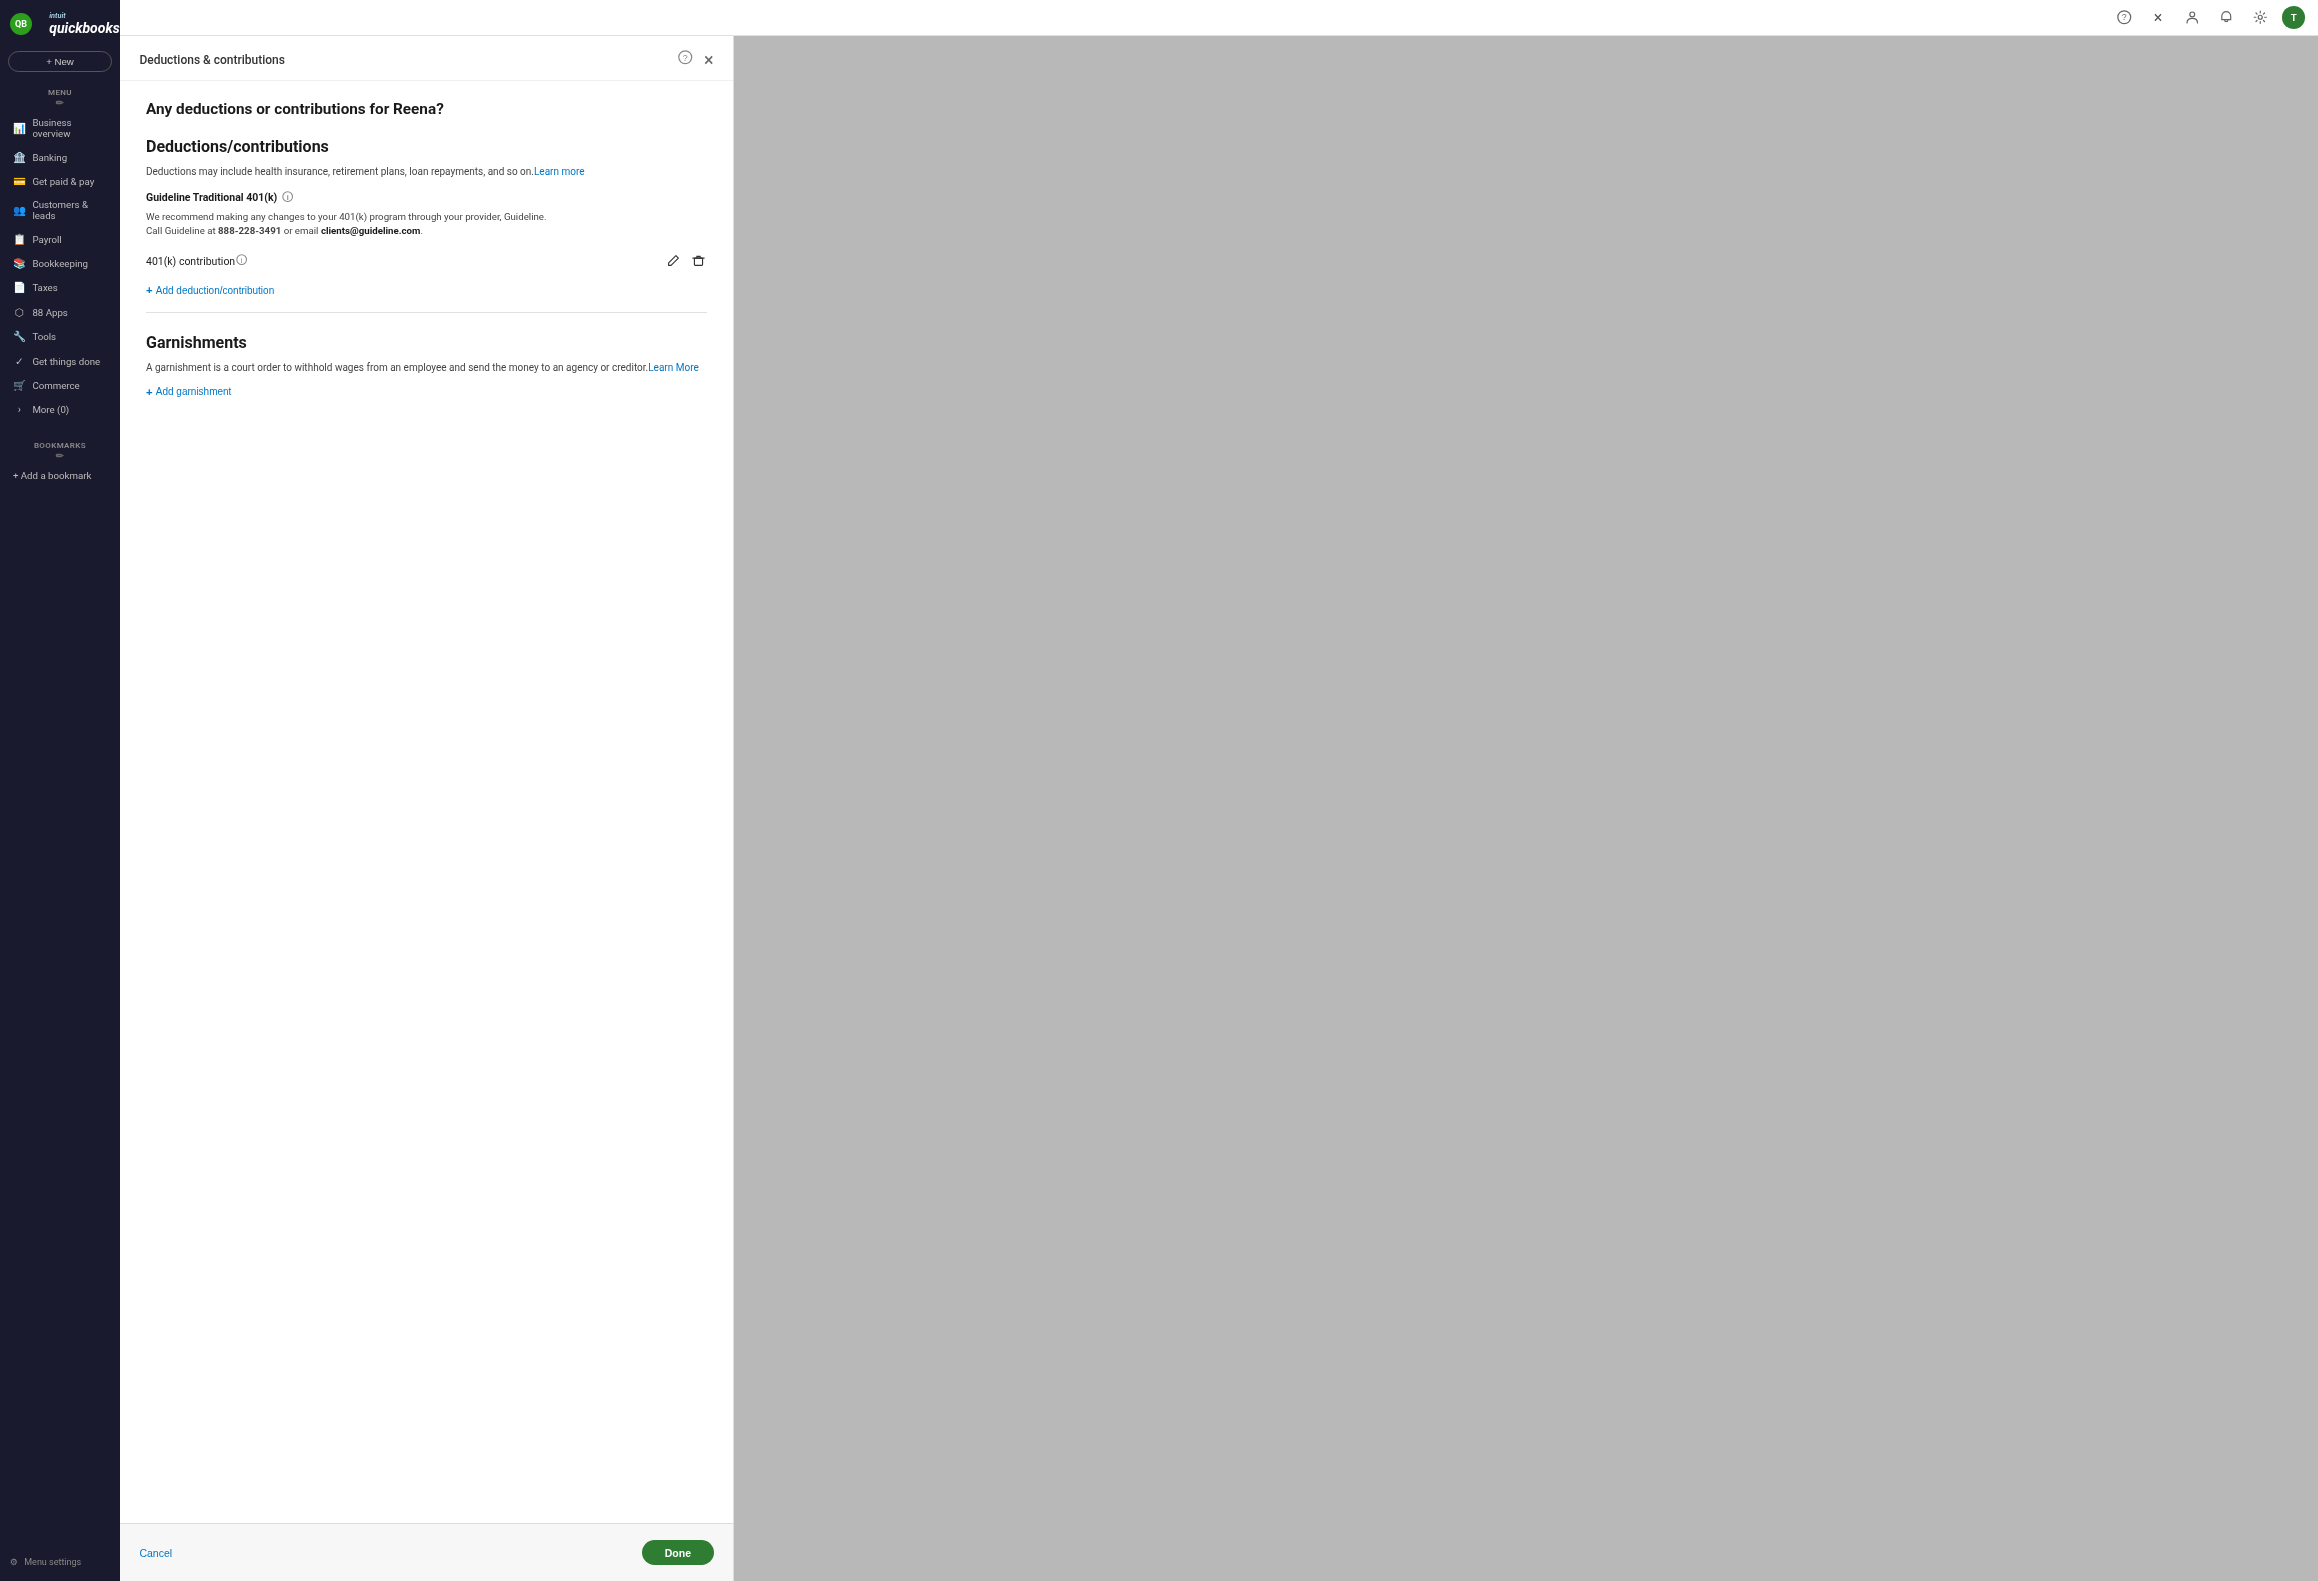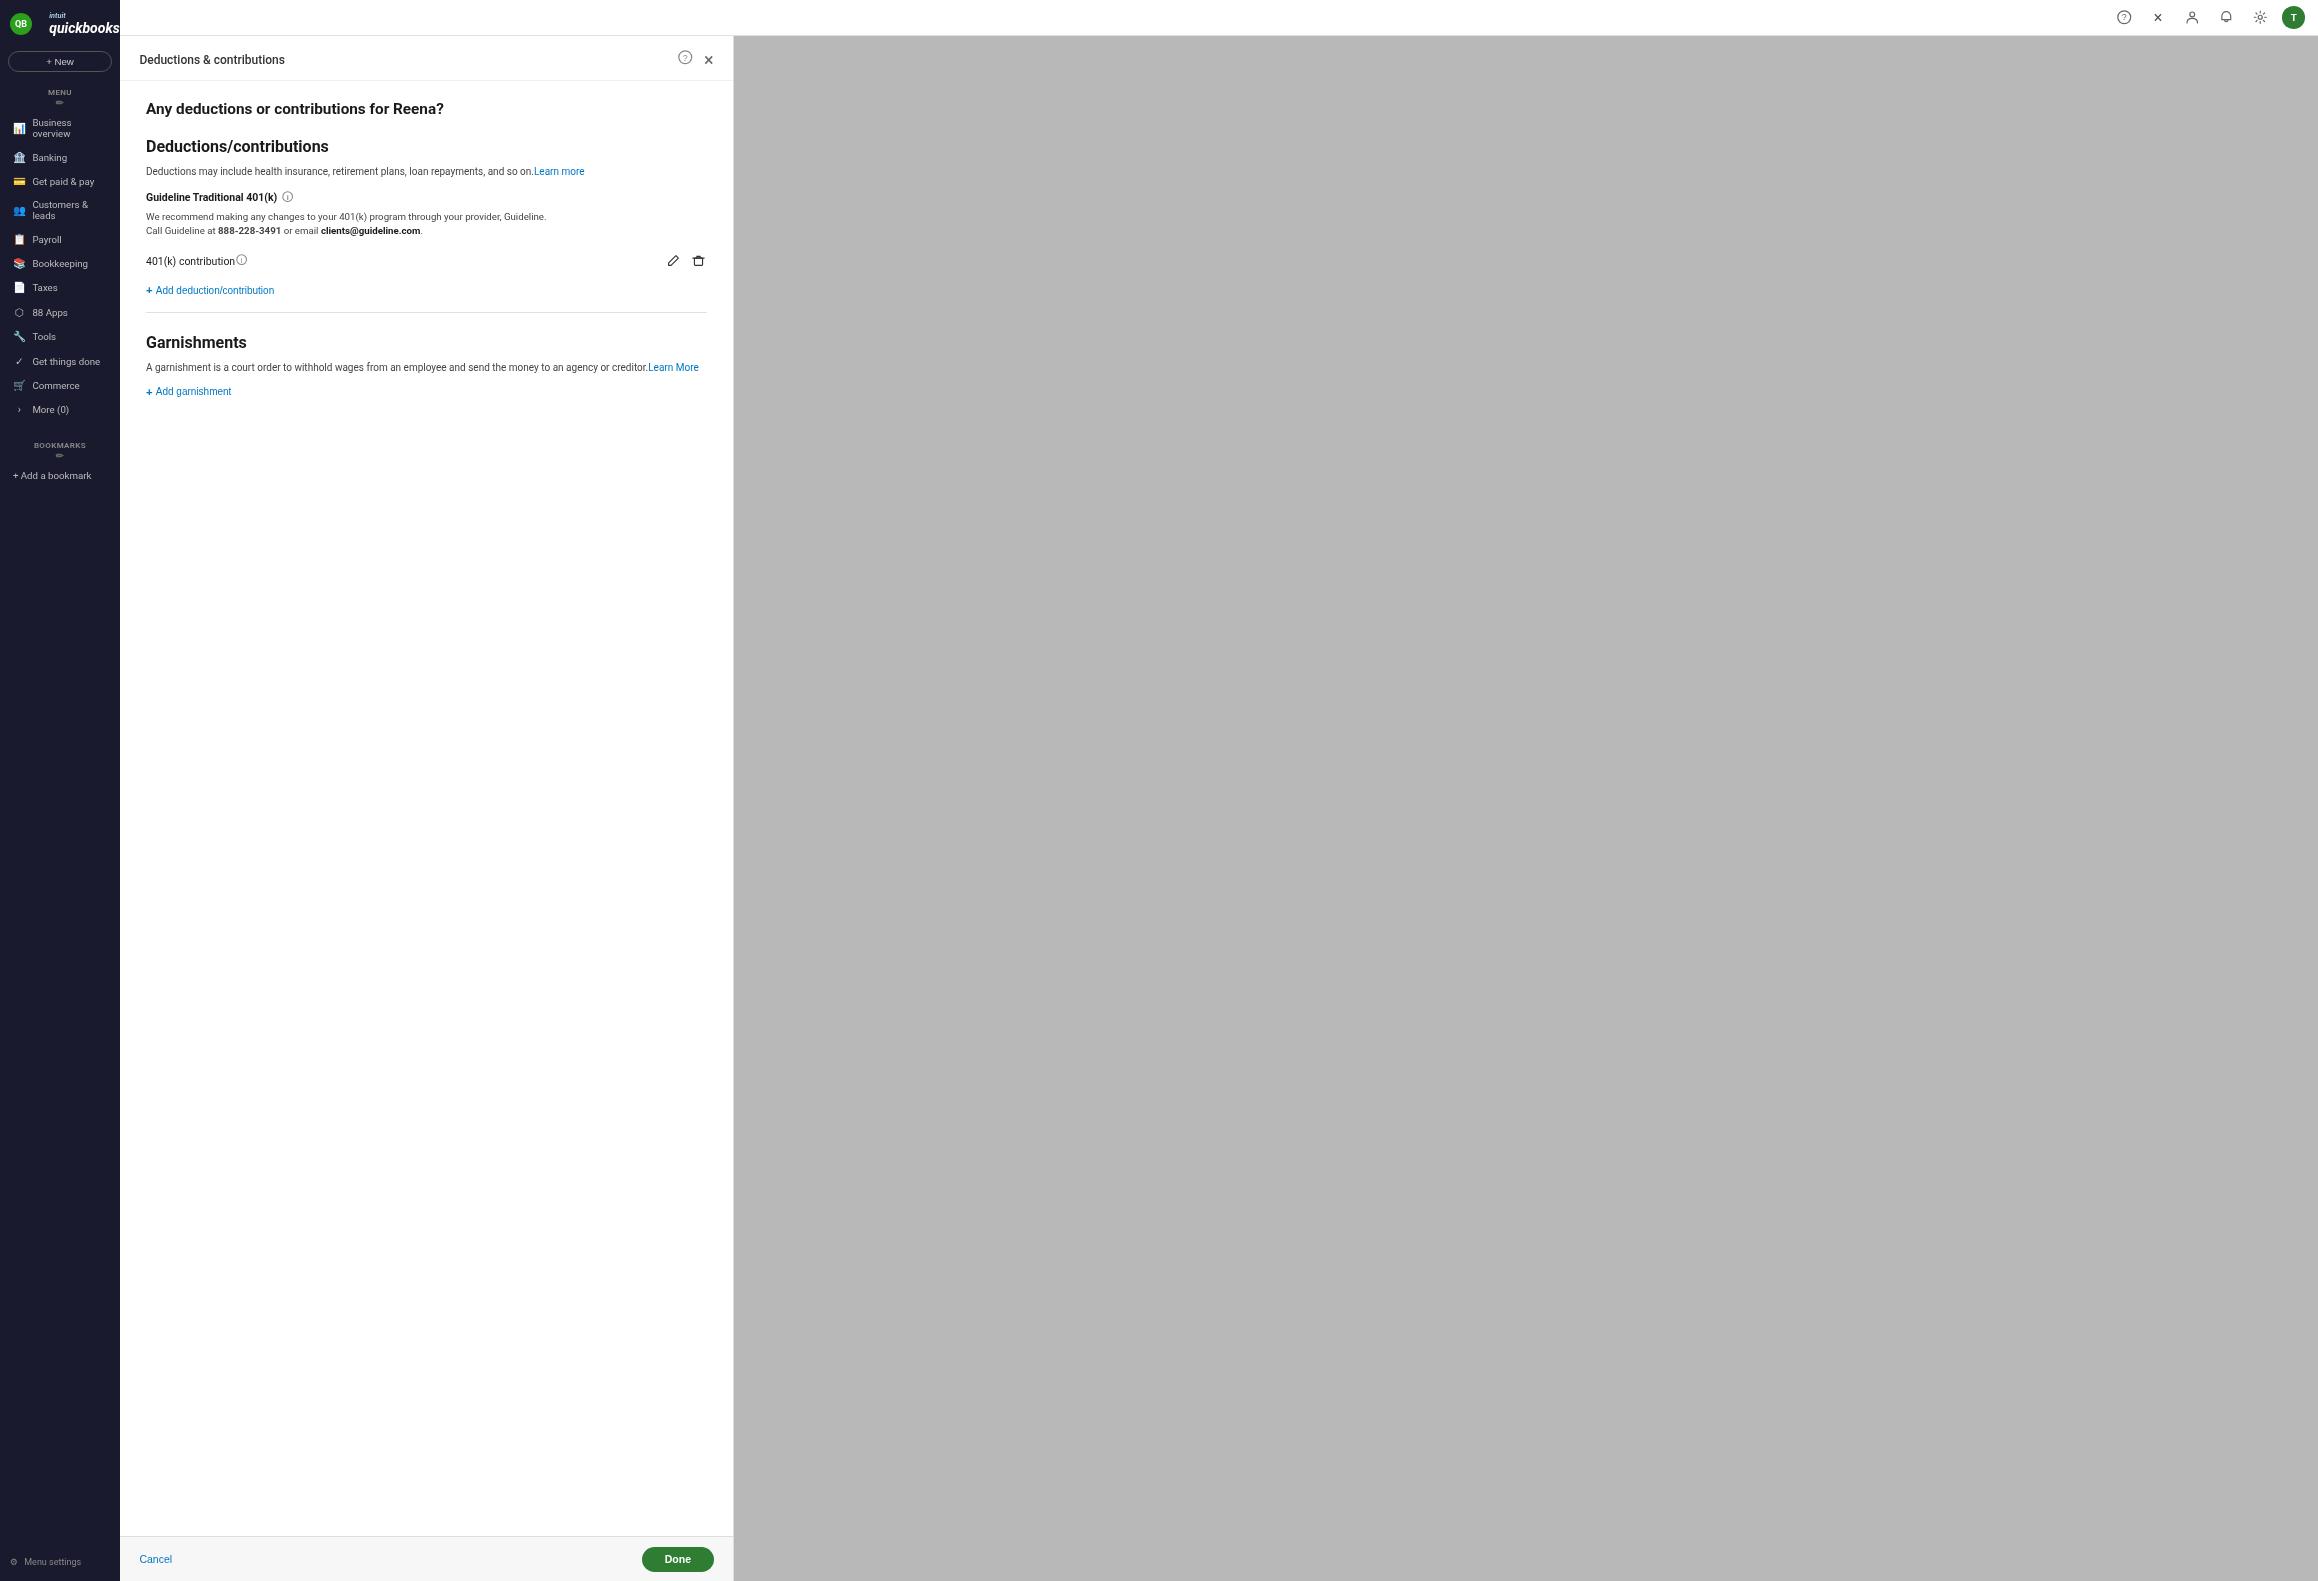--- a/index.html
+++ b/index.html
@@ -311,21 +311,21 @@
       border-top: 0.8px solid #e0e0e0;
       margin: 16px 0 19.4px;
     }
 
     .garnishments-section {
       margin-top: 3.2px;
     }
 
     
     .panel-footer {
-      height: 45px;
+      height: 58px;
       background: #f7f7f7;
       border-top: 0.8px solid #ddd;
       display: flex;
       align-items: center;
       justify-content: space-between;
       padding: 0 19.4px;
     }
     .cancel-btn {
       background: none;
       border: none;

